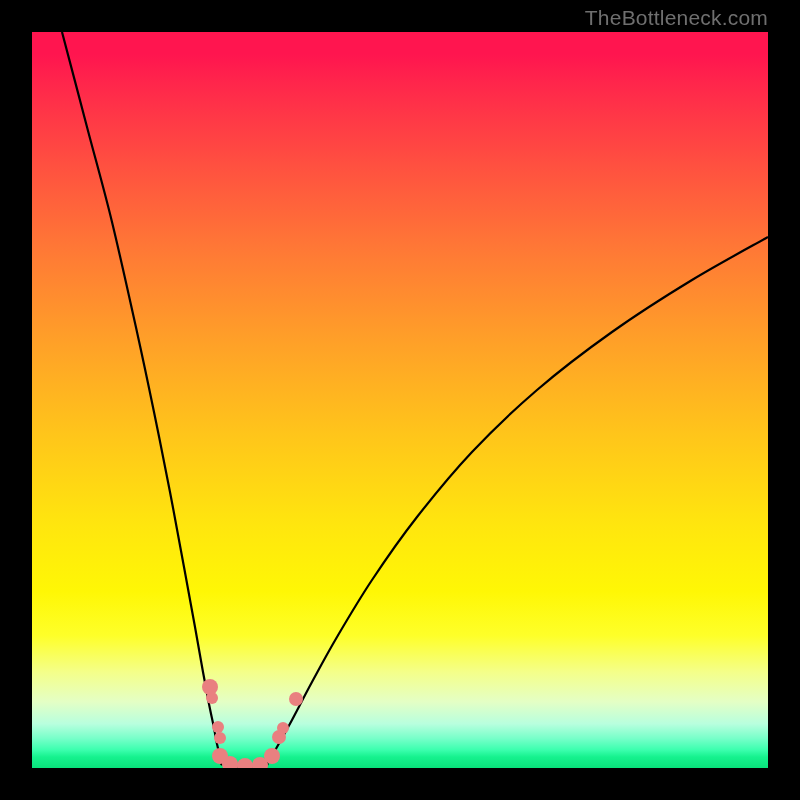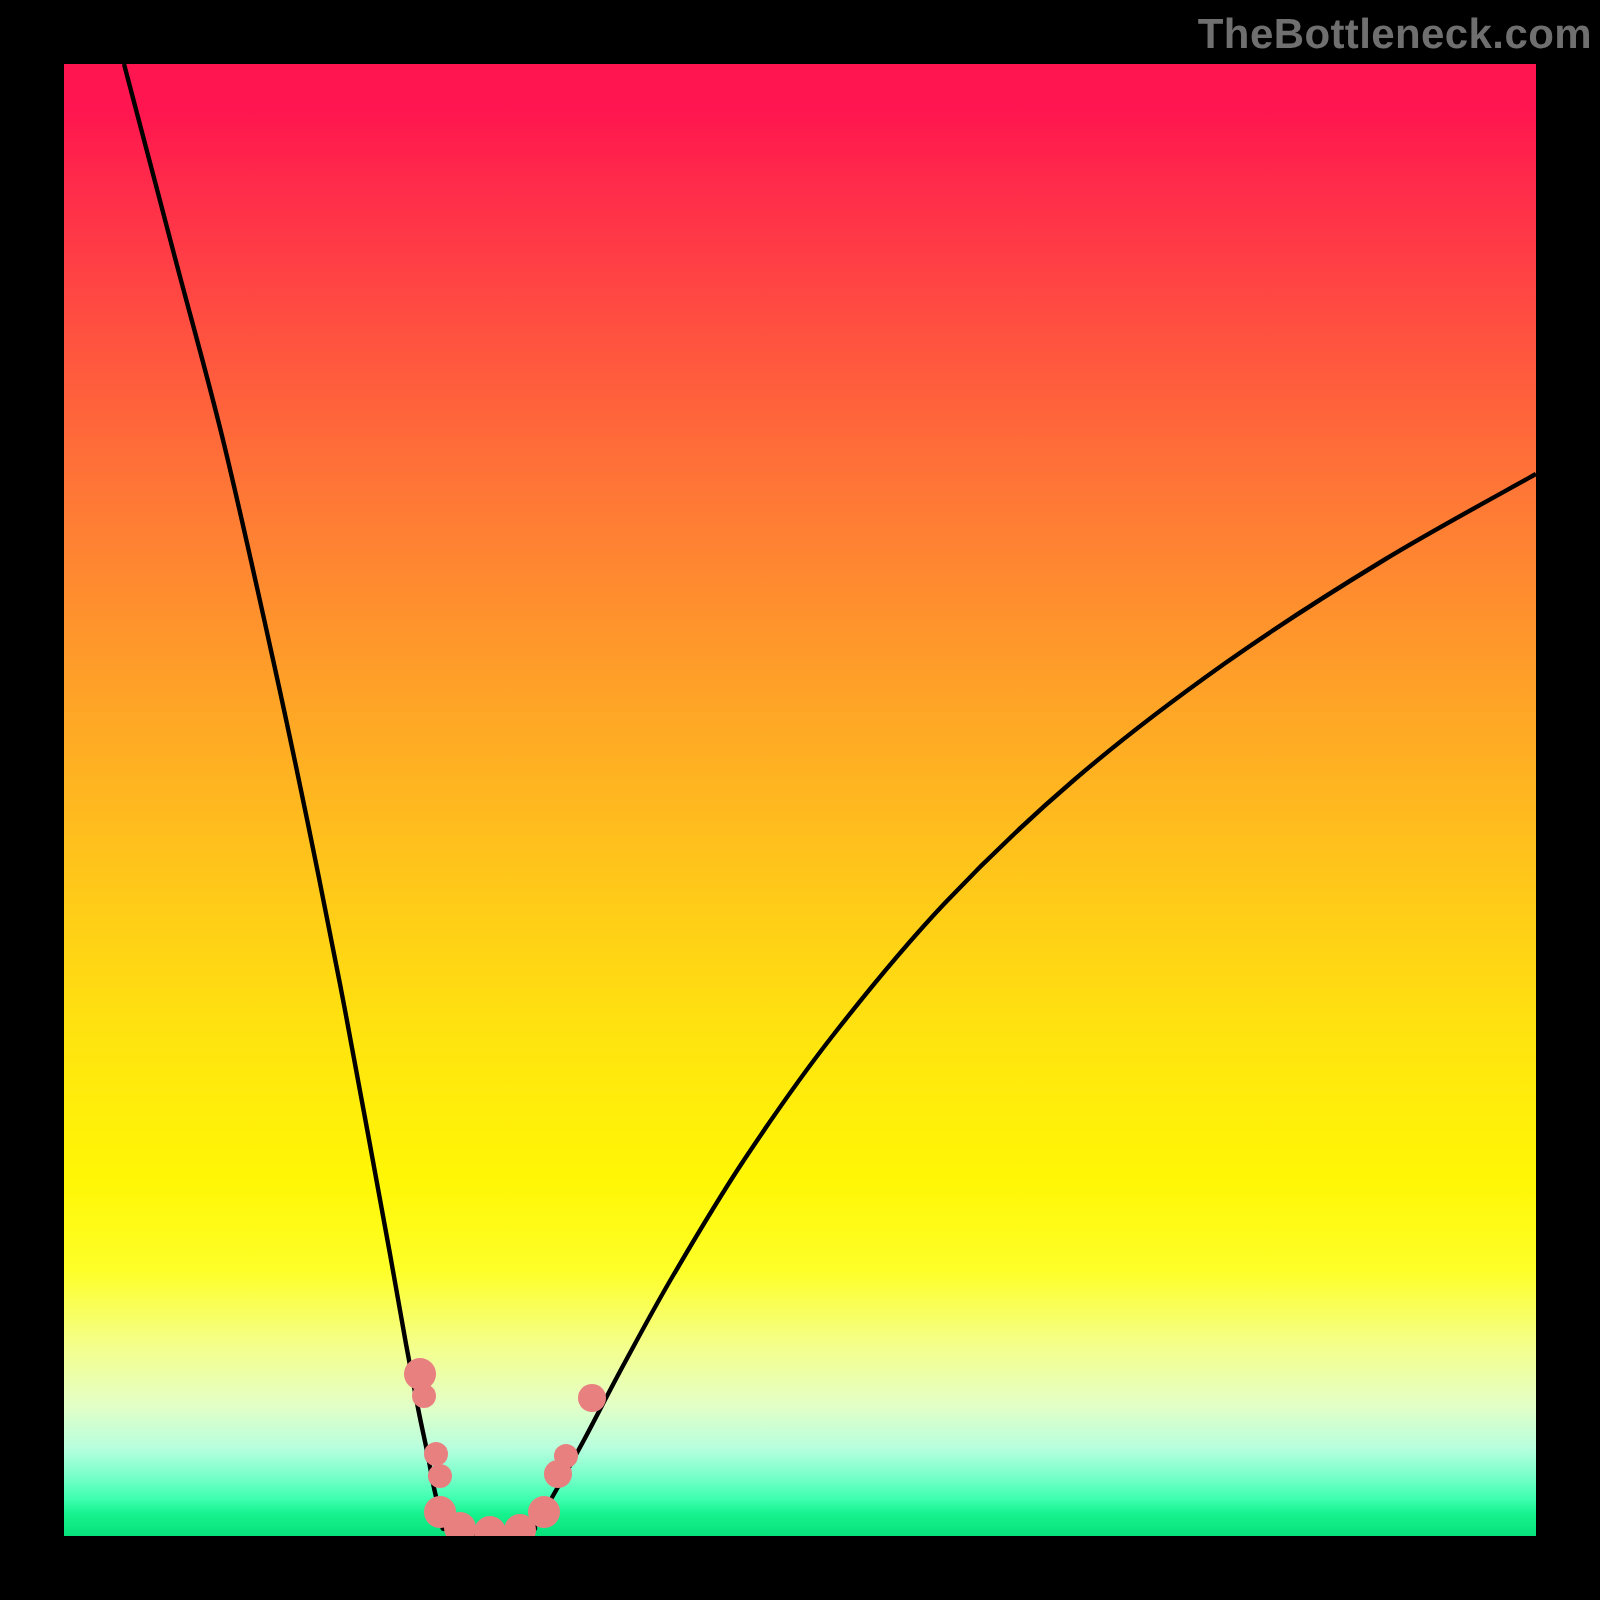--- a/index.html
+++ b/index.html
@@ -57,25 +57,25 @@
   .curve-svg {
     position: absolute;
     left: 0;
     top: 0;
     width: 736px;
     height: 736px;
   }
   .credit {
     position: absolute;
     top: 6px;
-    right: 4px;
+    right: 32px;
     color: #6f6f6f;
     font-size: 21px;
     letter-spacing: 0.2px;
-    font-weight: 700;
+    font-weight: 400;
   }
   .curve-path {
     fill: none;
     stroke: #000;
     stroke-width: 2.2;
   }
   .marker {
     fill: #e98080;
     stroke: none;
   }

